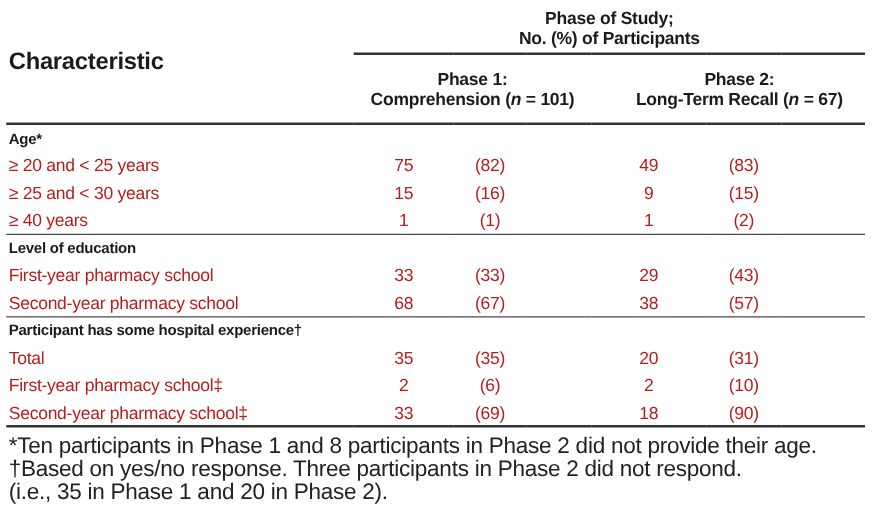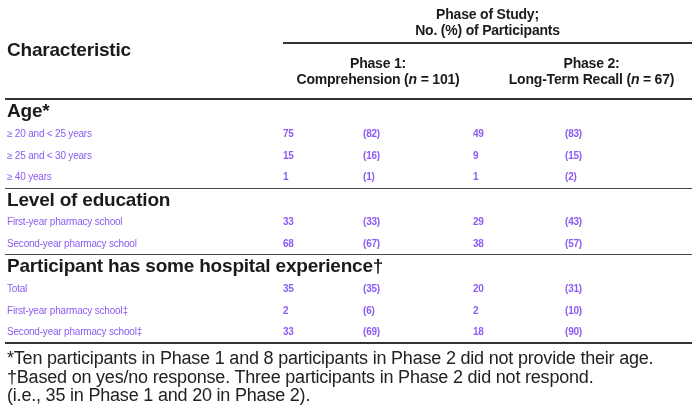--- a/index.html
+++ b/index.html
@@ -48,31 +48,31 @@
     padding-bottom: 1px;
   }
   th.th-group {
     height: 56px;
     border-bottom: 2px solid #333333;
   }
   th.th-group.shift { padding-left: 18px; }
   th i { font-style: italic; }
 
   tbody td {
-    font-size: 10px;
+    font-size: 14px;
     height: 22px;
     padding: 0;
     vertical-align: middle;
-    color: #8b5cf6;
+    color: #b91c1c;
   }
   tbody td.lbl { text-align: left; padding-left: 2px; }
-  tbody td.num { text-align: left; font-weight: bold; }
+  tbody td.num { text-align: center; }
   tbody td.section-label {
     font-weight: bold;
-    font-size: 19px;
+    font-size: 12px;
     text-align: left;
     padding-left: 2px;
     color: #1b1b1b;
   }
   tr.rule-top td { border-top: 1.6px solid #4a4a4a; }
 
   .footnotes {
     margin: 5px 0 0 2px;
     font-size: 18px;
     line-height: 18.6px;

